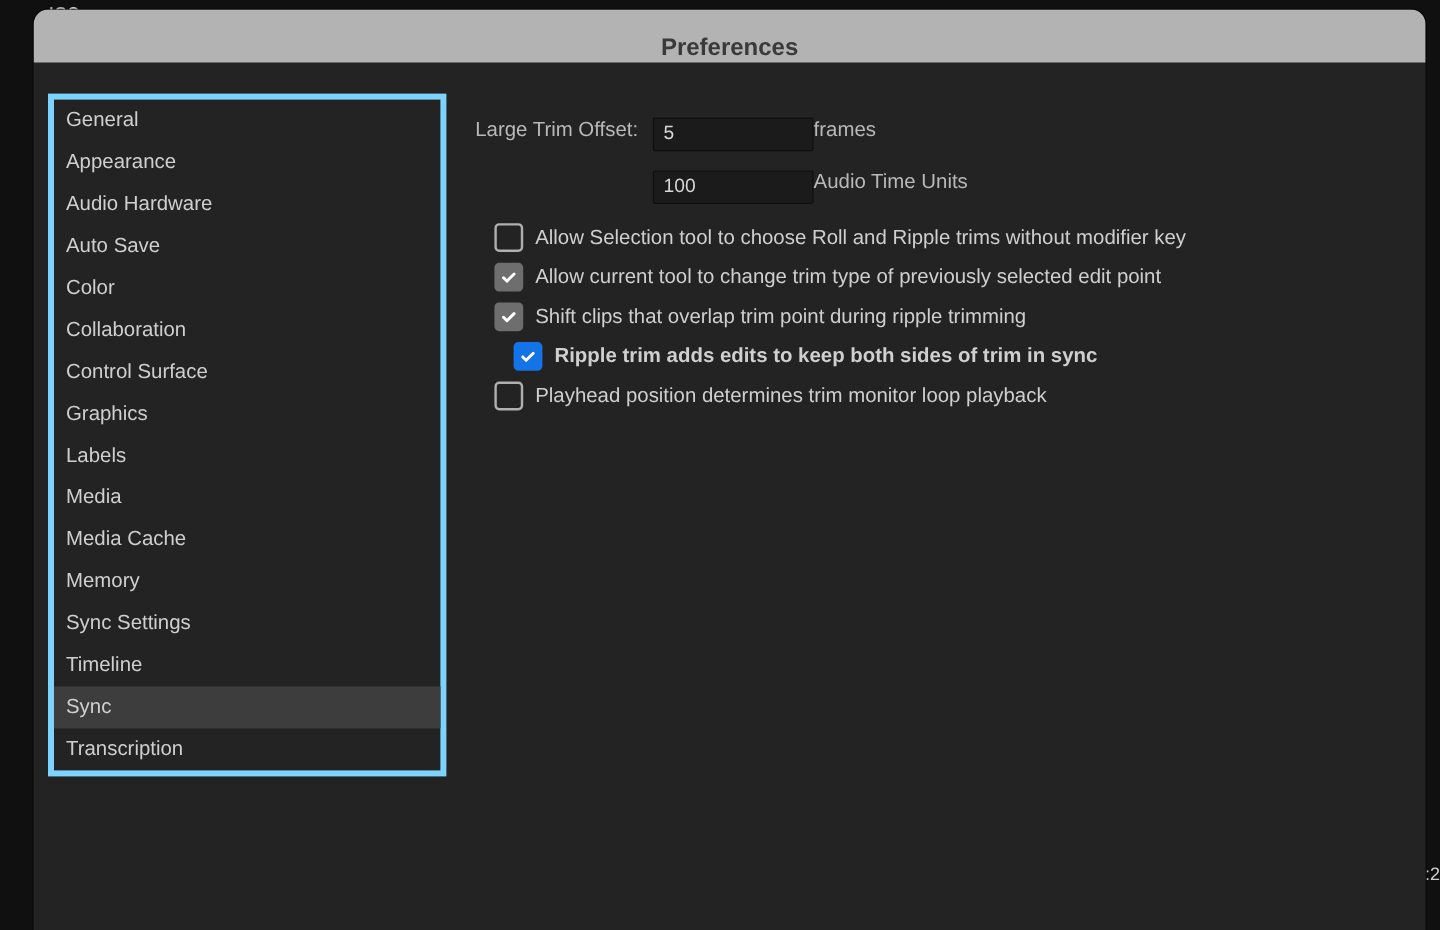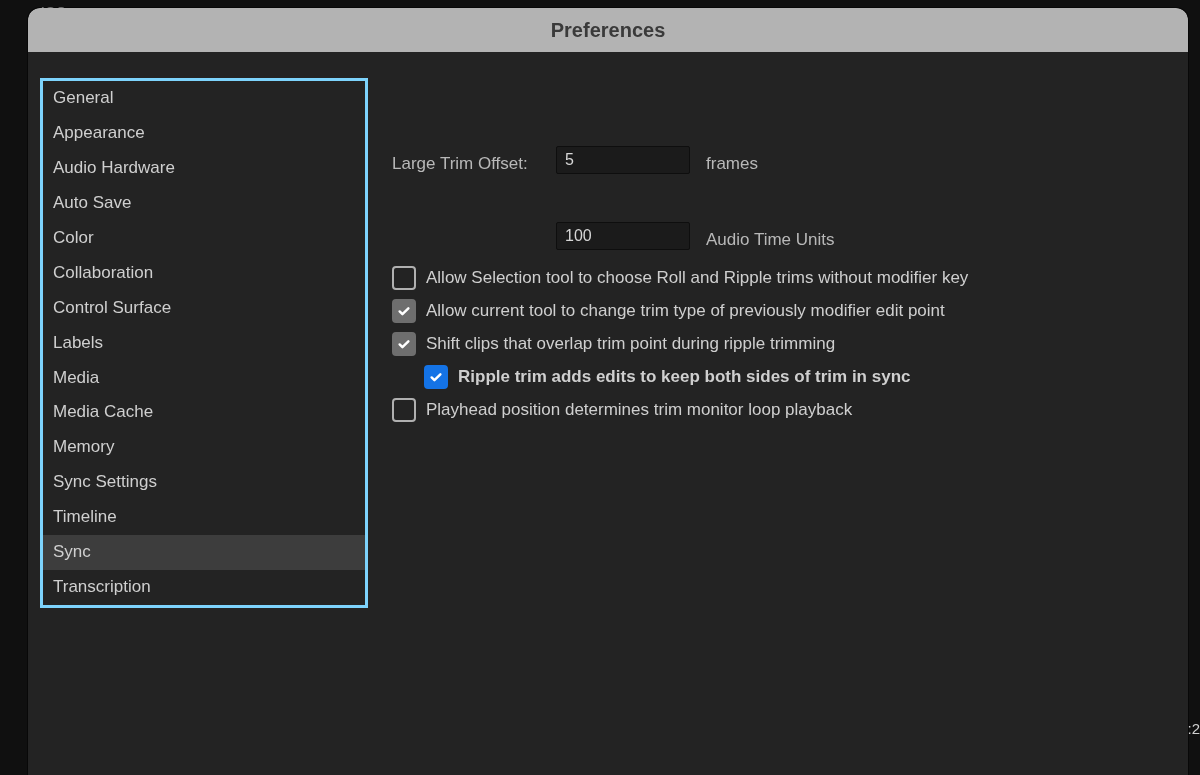--- a/index.html
+++ b/index.html
@@ -1,30 +1,30 @@
 <!DOCTYPE html>
 <html><head>
 <meta charset="utf-8">
 <style>
   html,body{margin:0;padding:0;width:1200px;height:775px;background:#101010;font-family:-apple-system,BlinkMacSystemFont,"Segoe UI",Arial,sans-serif;overflow:hidden;color:#c9c9c9;}
   .bg-text{position:absolute;color:#dedede;font-size:20px;white-space:pre;pointer-events:none;padding-left:40px;}
   .bg-right{position:absolute;right:0;color:#cfcfcf;font-size:15px;}
   .dialog{position:absolute;left:28px;top:8px;width:1160px;height:767px;background:#232323;border-radius:12px 12px 0 0;overflow:hidden;box-shadow:0 0 0 1px rgba(0,0,0,.5);}
-  .titlebar{height:44px;background:#b3b3b3;display:flex;align-items:center;justify-content:center;border-radius:12px 12px 0 0;}
+  .titlebar{height:44px;background:#b3b3b3;display:flex;align-items:flex-end;justify-content:center;border-radius:12px 12px 0 0;}
   .titlebar span{color:#3a3a3a;font-size:20px;font-weight:700;}
   .body{display:flex;gap:0;padding:26px 0 0 12px;}
-  .sidebar{width:322px;border:3px solid #7dd3fc;background:#232323;}
+  .sidebar{width:322px;border:5px solid #7dd3fc;background:#232323;}
   .side-item{padding:6px 10px 6px 10px;font-size:17px;color:#cfcfcf;line-height:1.35;cursor:default;}
   .side-item.selected{background:#3d3d3d;}
   .main{flex:1;padding:20px 20px 0 24px;}
-  .row{display:flex;align-items:flex-end;gap:16px;margin-bottom:16px;margin-top:48px;}
+  .row{display:flex;align-items:flex-start;margin-bottom:16px;}
   .lbl{font-size:17px;color:#b8b8b8;}
   .lhs{width:148px;text-align:left;}
   input[type=text]{width:116px;height:26px;background:#1b1b1b;border:1px solid #0e0e0e;color:#d6d6d6;font-size:16px;padding:0 8px;border-radius:2px;}
-  .checkrow{display:flex;align-items:center;gap:10px;margin:9px 0;}
+  .checkrow{display:flex;align-items:center;gap:10px;margin:9px 16px;}
   .chk{width:20px;height:20px;border:2px solid #b0b0b0;border-radius:4px;background:transparent;display:flex;align-items:center;justify-content:center;flex:none;}
   .chk.gray-checked{background:#6e6e6e;border-color:#6e6e6e;}
   .chk.blue-checked{background:#1473e6;border-color:#1473e6;}
   .chk svg{width:14px;height:14px;display:none;}
   .chk.gray-checked svg,.chk.blue-checked svg{display:block;}
   .chk svg path{stroke:#fff;stroke-width:2.8;fill:none;stroke-linecap:round;stroke-linejoin:round;}
   .opt{font-size:17px;color:#cfcfcf;}
   .indent{margin-left:32px;font-weight:bold;}
 </style>
 </head>
@@ -46,20 +46,21 @@
   </div>
   <div class="body">
     <div class="sidebar" id="sidebar">
         <div class="side-item">General</div>
         <div class="side-item">Appearance</div>
         <div class="side-item">Audio Hardware</div>
         <div class="side-item">Auto Save</div>
         <div class="side-item">Color</div>
         <div class="side-item">Collaboration</div>
         <div class="side-item">Control Surface</div>
+        <div class="side-item">Graphics</div>
         <div class="side-item">Labels</div>
         <div class="side-item">Media</div>
         <div class="side-item">Media Cache</div>
         <div class="side-item">Memory</div>
         <div class="side-item">Sync Settings</div>
         <div class="side-item">Timeline</div>
         <div class="side-item selected">Sync</div>
         <div class="side-item">Transcription</div>
       </div>
 
@@ -78,21 +79,21 @@
           <div class="checkrow">
             <div class="chk"></div>
             <span class="opt">Allow Selection tool to choose Roll and Ripple trims without modifier key</span>
           </div>
           <div class="checkrow">
             <div class="chk gray-checked">
               <svg viewBox="0 0 16 16">
                 <path d="M3 8.5l3.2 3.2L13 5"></path>
               </svg>
             </div>
-            <span class="opt">Allow current tool to change trim type of previously modifier edit point</span>
+            <span class="opt">Allow current tool to change trim type of previously selected edit point</span>
           </div>
           <div class="checkrow">
             <div class="chk gray-checked">
               <svg viewBox="0 0 16 16">
                 <path d="M3 8.5l3.2 3.2L13 5"></path>
               </svg>
             </div>
             <span class="opt">Shift clips that overlap trim point during ripple trimming</span>
           </div>
           <div class="checkrow indent">

